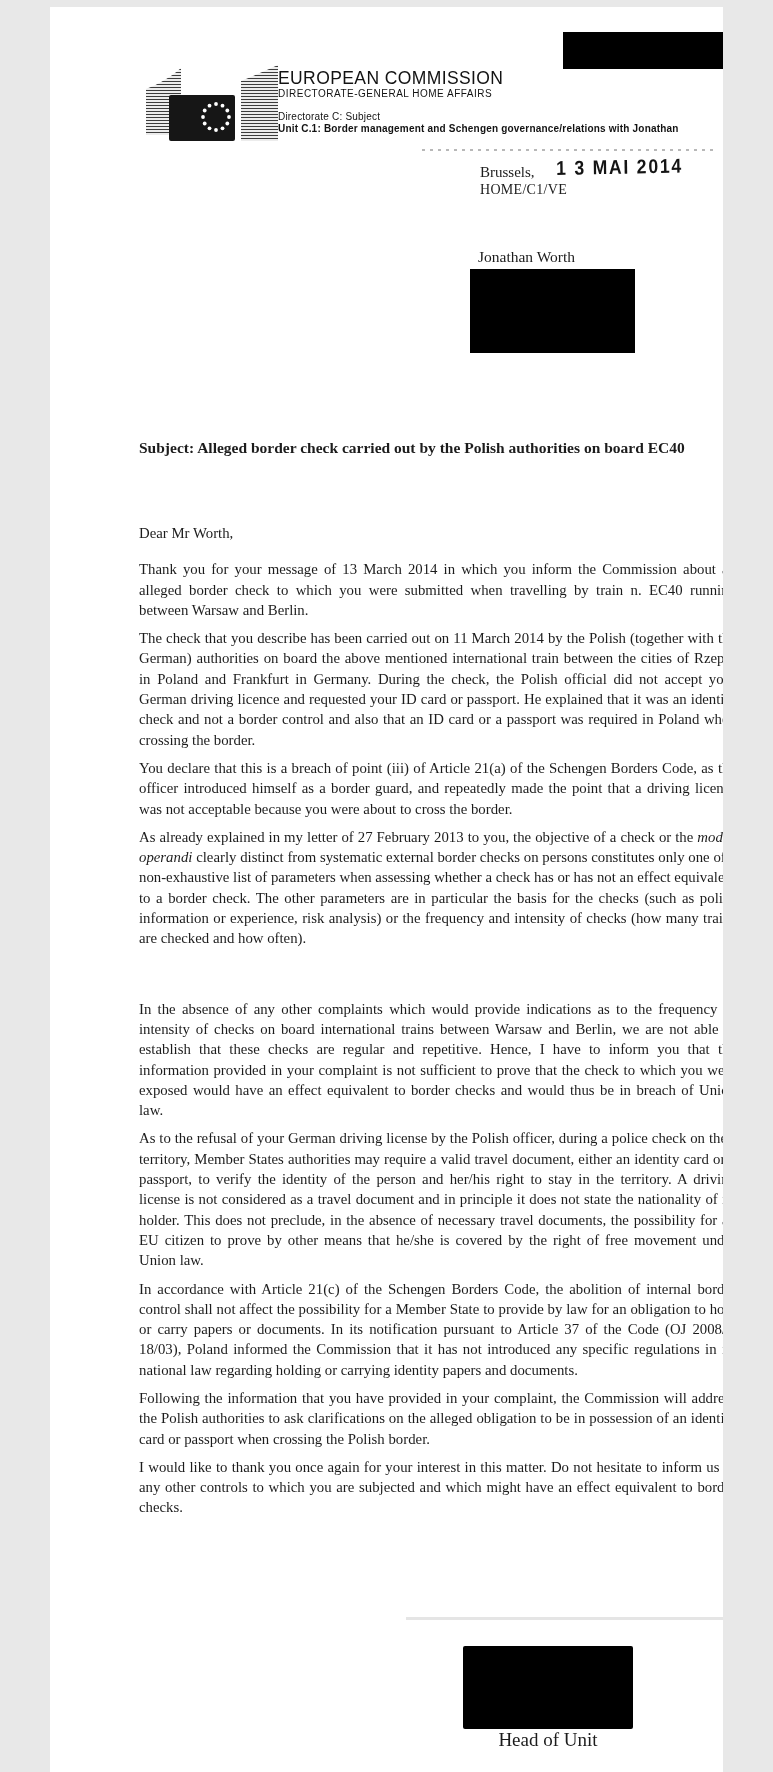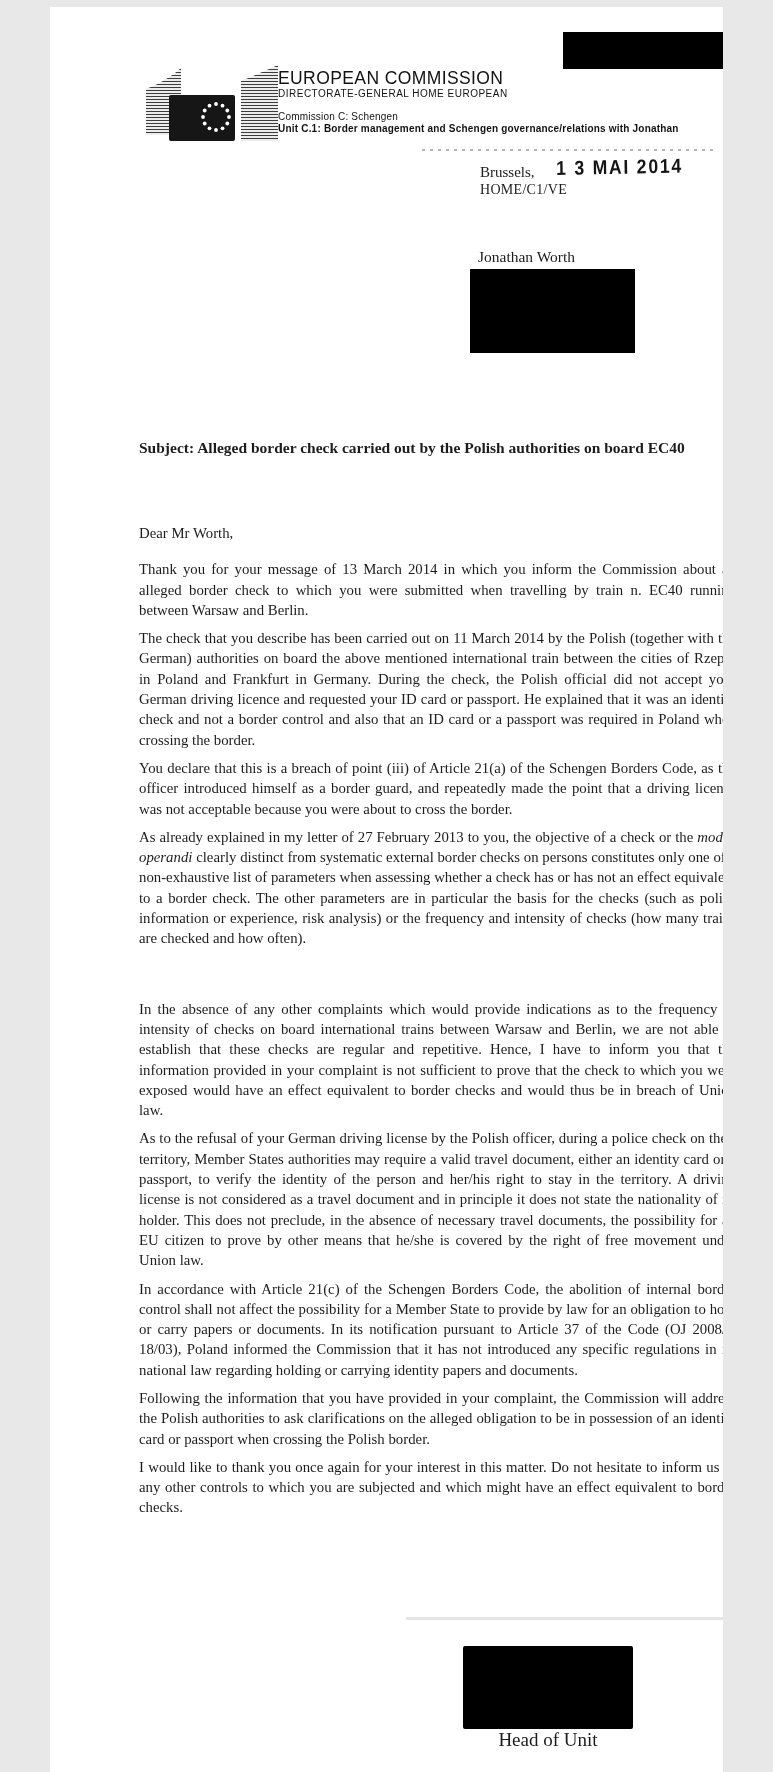--- a/index.html
+++ b/index.html
@@ -99,22 +99,22 @@
         <circle cx="58" cy="52" r="1.9"></circle>
       <circle cx="59.7" cy="45.5" r="1.9"></circle>
         <circle cx="64.5" cy="40.7" r="1.9"></circle>
     </g>
 
     <path d="M96,16 C108,11 120,6 133,0 L133,76 L96,76 Z" fill="url(#hatch)"></path>
   </svg>
 
   <div class="lh-text">
     <div class="lh-org">EUROPEAN COMMISSION</div>
-    <div class="lh-dg">DIRECTORATE-GENERAL HOME EUROPEAN</div>
-    <div class="lh-dir">Commission C: Schengen</div>
+    <div class="lh-dg">DIRECTORATE-GENERAL HOME AFFAIRS</div>
+    <div class="lh-dir">Directorate C: Subject</div>
     <div class="lh-unit">Unit C.1: Border management and Schengen governance/relations with Jonathan</div>
   </div>
 
   <div class="redact redact-top"></div>
   <div class="redact redact-recipient"></div>
   <div class="redact redact-signature"></div>
 
   <div class="dateline">
     <div>Brussels,</div>
     <div class="ref">HOME/C1/VE</div>

